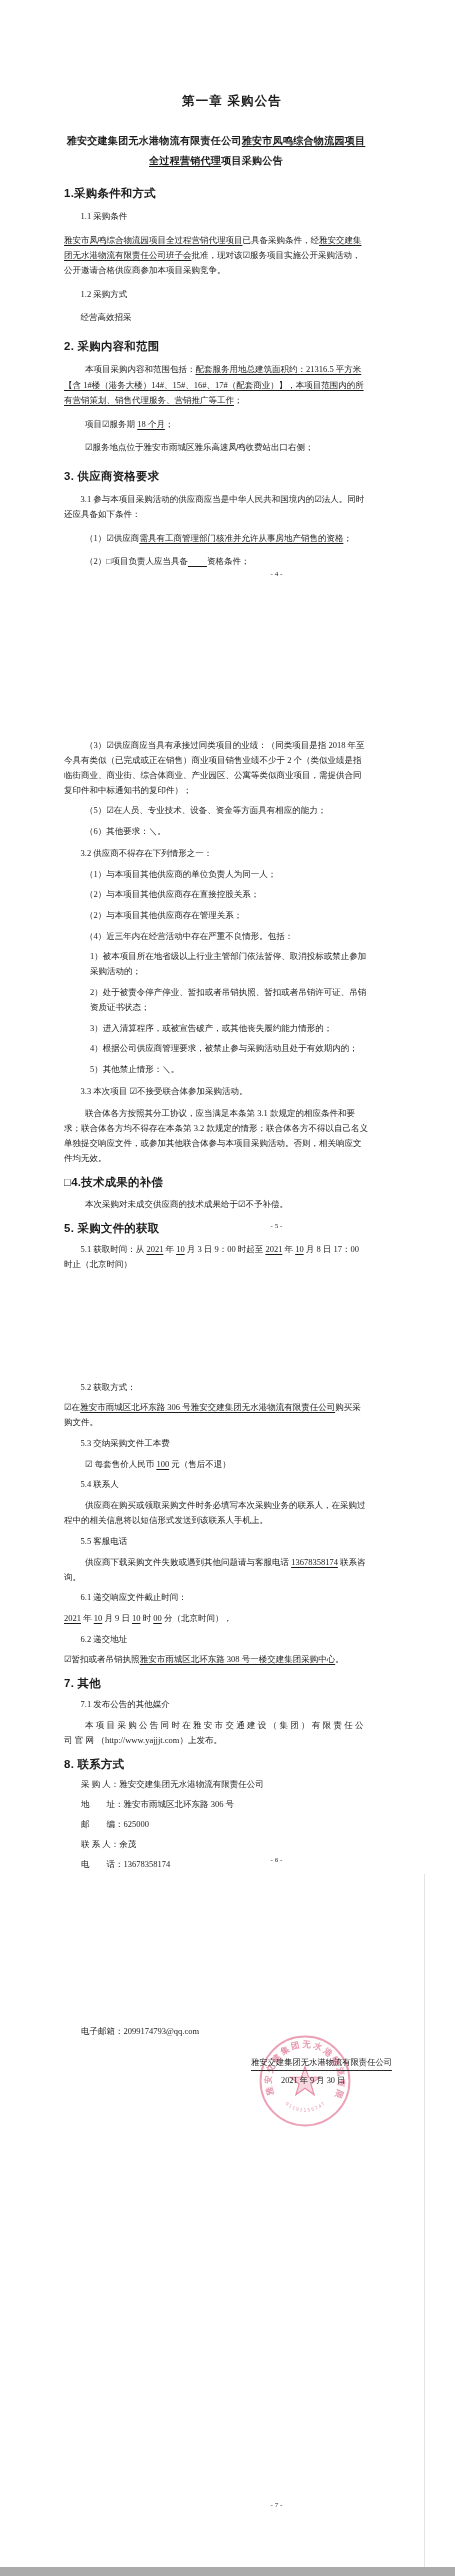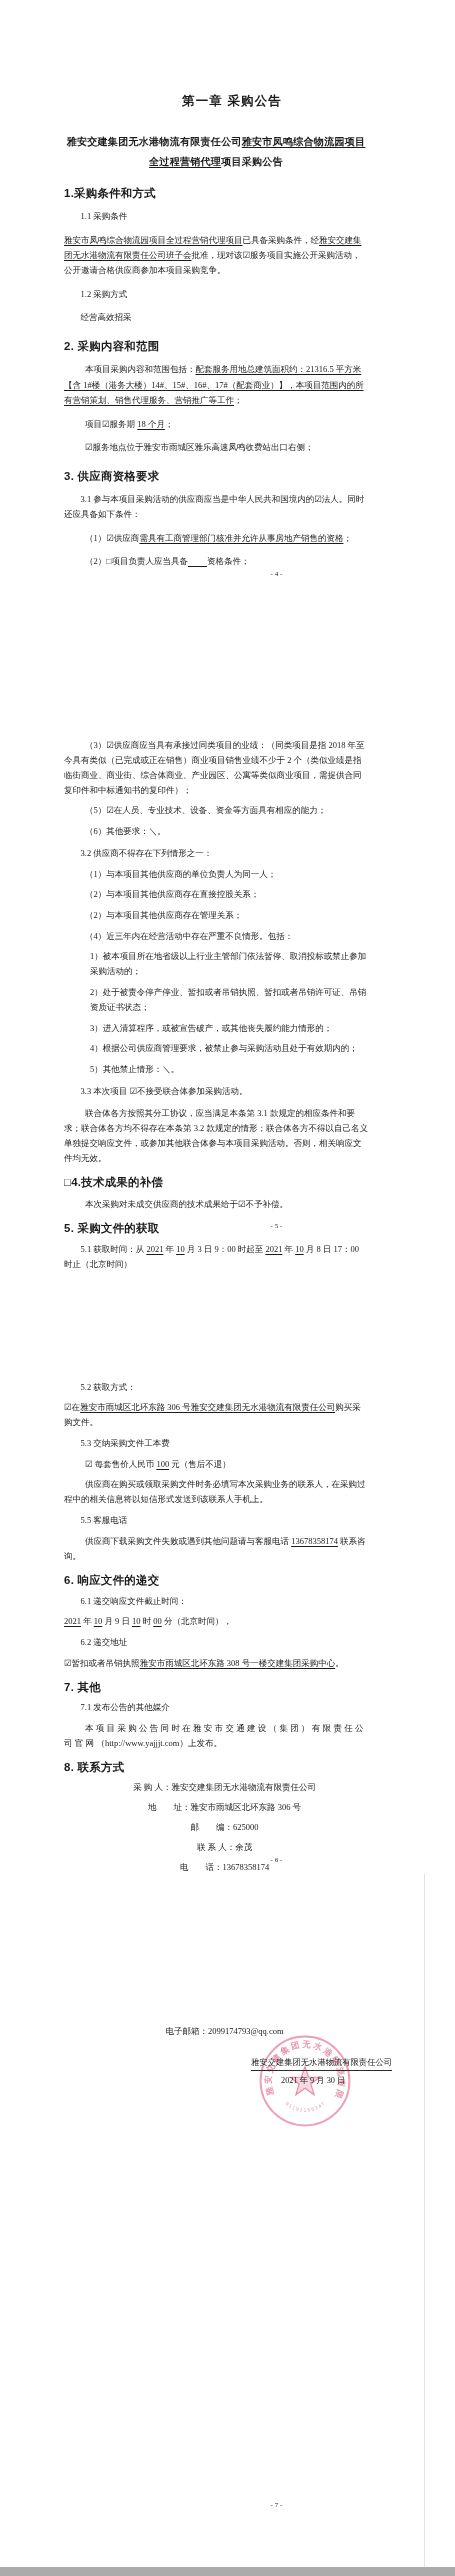--- a/index.html
+++ b/index.html
@@ -18,32 +18,32 @@
   #page-6{top:1374px;}
   #page-7{top:2016px;}
 
   .b{margin-top:8px;font-size:8.5px;line-height:15.4px;}
   .h1{
     margin-top:12.5px;font-family:"Liberation Sans","DejaVu Sans",sans-serif;
     font-weight:bold;font-size:12.5px;line-height:16px;text-align:center;
     padding-left:32px;letter-spacing:1.1px;
   }
   .title{
-    margin-top:23px;font-family:Liberation Sans, sans-serif;
+    margin-top:23px;font-family:Liberation Mono, monospace;
     font-weight:bold;font-size:10px;line-height:20.5px;text-align:center;
     letter-spacing:0.3px;
   }
   .h2{
     margin-top:13.7px;font-family:"Liberation Sans","DejaVu Sans",sans-serif;
     font-weight:bold;font-size:11.4px;line-height:15px;letter-spacing:0.3px;
   }
   .sub{padding-left:16.5px;}
   .item{padding-left:21px;}
   .subitem{padding-left:26px;}
-  .contact{padding-left:17px;text-align:center;}
+  .contact{padding-left:17px;}
   .para.ind{text-indent:21px;}
   .para.ind-s{text-indent:16.5px;}
   .para.item-para{text-indent:21px;}
   .para.flush{text-indent:0;}
   .u{text-decoration:underline;text-underline-offset:1.7px;}
   .sp{letter-spacing:2.3px;}
 
   
   #page-5 .b{margin-top:5.7px;line-height:15px;}
   #page-5 .sub{margin-top:6.8px;}
@@ -123,24 +123,24 @@
     <div class="h2"><span>□4.技术成果的补偿</span></div>
     <div class="b para ind"><span>本次采购对未成交供应商的技术成果给于☑不予补偿。</span></div>
     <div class="h2"><span>5. 采购文件的获取</span></div>
     <div class="b para ind-s"><span>5.1 获取时间：从 </span><span class="u">2021</span><span> 年 </span><span class="u">10</span><span> 月 3 日 9：00 时起至 </span><span class="u">2021</span><span> 年 </span><span class="u">10</span><span> 月 8 日 17：00 时止（北京时间）</span></div>
   </section>
 <section class="page" id="page-6">
     <div class="b sub"><span>5.2 获取方式：</span></div>
     <div class="b para flush"><span>☑在</span><span class="u">雅安市雨城区北环东路 306 号雅安交建集团无水港物流有限责任公司</span><span>购买采购文件。</span></div>
     <div class="b sub"><span>5.3 交纳采购文件工本费</span></div>
     <div class="b item"><span>☑ 每套售价人民币 </span><span class="u">100</span><span> 元（售后不退）</span></div>
+    <div class="b sub"><span>5.4 联系人</span></div>
     <div class="b para ind"><span>供应商在购买或领取采购文件时务必填写本次采购业务的联系人，在采购过程中的相关信息将以短信形式发送到该联系人手机上。</span></div>
     <div class="b sub"><span>5.5 客服电话</span></div>
     <div class="b para ind"><span>供应商下载采购文件失败或遇到其他问题请与客服电话 </span><span class="u">13678358174</span><span> 联系咨询。</span></div>
-    <div class="h2"><span>6. 响应文件的递交</span></div>
     <div class="b sub"><span>6.1 递交响应文件截止时间：</span></div>
     <div class="b para flush"><span class="u">2021</span><span> 年 </span><span class="u">10</span><span> 月 9 日 </span><span class="u">10</span><span> 时 </span><span class="u">00</span><span> 分（北京时间），</span></div>
     <div class="b sub"><span>6.2 递交地址</span></div>
     <div class="b para flush"><span>☑暂扣或者吊销执照</span><span class="u">雅安市雨城区北环东路 308 号一楼交建集团采购中心</span><span>。</span></div>
     <div class="h2"><span>7. 其他</span></div>
     <div class="b sub"><span>7.1 发布公告的其他媒介</span></div>
     <div class="b para ind"><span class="sp">本项目采购公告同时在雅安市交通建设（集团）有限责任公司官网</span><span>（http://www.yajjjt.com）上发布。</span></div>
     <div class="h2"><span>8. 联系方式</span></div>
     <div class="b contact"><span>采 购 人：雅安交建集团无水港物流有限责任公司</span></div>
     <div class="b contact"><span>地　　址：雅安市雨城区北环东路 306 号</span></div>

